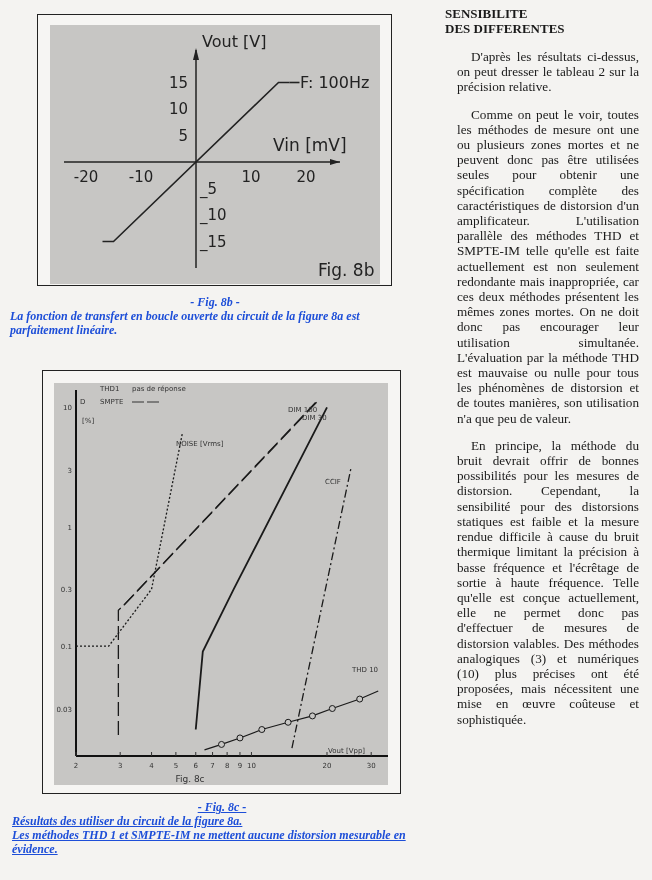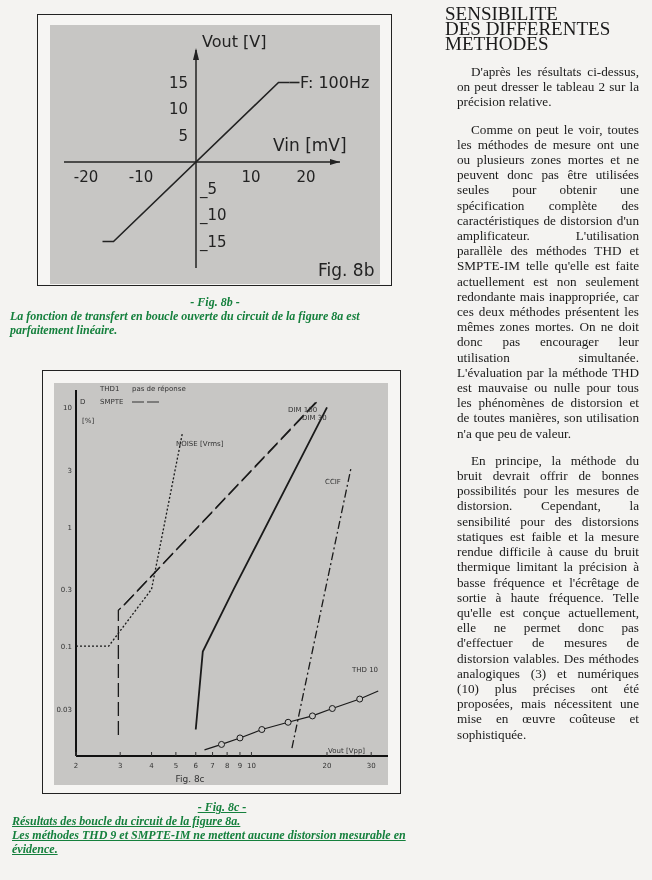--- a/index.html
+++ b/index.html
@@ -1,24 +1,24 @@
 <!DOCTYPE html>
 <html><head>
 <meta charset="utf-8">
 <style>
   html, body { margin:0; padding:0; }
   body { width:652px; height:880px; background:#f4f3f1; position:relative; overflow:hidden;
          font-family:"Liberation Serif", serif; color:#1a1a1a; }
   .fig-box { position:absolute; border:1.5px solid #222; background:#f6f5f3; }
   .fig-gray { position:absolute; background:#c7c6c4; }
   svg { position:absolute; left:0; top:0; overflow:visible; }
-  .caption { position:absolute; font-style:italic; font-weight:bold; font-size:12px; line-height:14px; color:#15803d; }
+  .caption { position:absolute; font-style:italic; font-weight:bold; font-size:12px; line-height:14px; color:#1d4ed8; }
   .caption-title { text-align:center; display:block; }
   .col { position:absolute; left:445px; top:6px; width:206px; font-size:13.2px; line-height:15.2px; text-align:justify; }
-  .col h2 { font-size:19px; line-height:15px; margin:0 0 13px 0; font-weight:normal; text-transform:uppercase; }
+  .col h2 { font-size:13px; line-height:15px; margin:0 0 13px 0; font-weight:bold; text-transform:uppercase; }
   .col p { margin:12px; text-indent:14px; }
   .col b { font-weight:normal; }
   .hand { font-family:"DejaVu Sans", sans-serif; fill:#222; }
   .small { font-family:"DejaVu Sans", sans-serif; fill:#333; }
 </style>
 </head>
 <body>
 
 <div class="fig-box" style="left:37px; top:14px; width:353px; height:270px;">
   <div class="fig-gray" style="left:12px; top:10px; width:330px; height:259px;"></div>
@@ -108,26 +108,25 @@
     <circle cx="288.11787423812854" cy="722.2817586928323" r="3" fill="#c7c6c4" stroke="#1a1a1a" stroke-width="1"></circle>
     <circle cx="312.442088682303" cy="715.9276030091507" r="3" fill="#c7c6c4" stroke="#1a1a1a" stroke-width="1"></circle>
     <circle cx="332.31641899179596" cy="708.5110629025594" r="3" fill="#c7c6c4" stroke="#1a1a1a" stroke-width="1"></circle>
     <circle cx="359.7114568963961" cy="699.061816456089" r="3" fill="#c7c6c4" stroke="#1a1a1a" stroke-width="1"></circle>
     <text x="352" y="672" font-size="7" class="small">THD 10</text>
     <text x="190" y="782" font-size="9" text-anchor="middle" class="small">Fig. 8c</text>
   </svg>
 
 <div class="caption" style="left:12px; top:800px; width:420px;text-decoration:underline;">
   <span class="caption-title">- Fig. 8c -</span>
-  <span style="display:block">Résultats des boucle du circuit de la figure 8a.</span>
-  <span style="display:block">Les méthodes THD 9 et SMPTE-IM ne mettent aucune distorsion mesurable en évidence.</span>
+  <span style="display:block">Résultats des utiliser du circuit de la figure 8a.</span>
+  <span style="display:block">Les méthodes THD 1 et SMPTE-IM ne mettent aucune distorsion mesurable en évidence.</span>
 </div>
 
 <div class="col">
   <h2>
     <span style="display:block">SENSIBILITE</span>
     <span style="display:block">DES DIFFERENTES</span>
-    <span style="display:block">METHODES</span>
   </h2>
   <p>D'après les résultats ci-dessus, on peut dresser le tableau 2 sur la précision relative.</p>
   <p><span>Comme on peut le voir, toutes les méthodes de mesure ont une ou plusieurs zones mortes et ne peuvent donc pas être utilisées seules pour obtenir une spécification complète des caractéristiques de distorsion d'un amplificateur. </span><b>L'utilisation parallèle des méthodes THD et SMPTE-IM telle qu'elle est faite actuellement est non seulement redondante mais inappropriée,</b><span> car ces deux méthodes présentent les mêmes zones mortes. On ne doit donc pas encourager leur utilisation simultanée. L'évaluation par la méthode THD est mauvaise ou nulle pour tous les phénomènes de distorsion et de toutes manières, son utilisation n'a que peu de valeur.</span></p>
   <p>En principe, la méthode du bruit devrait offrir de bonnes possibilités pour les mesures de distorsion. Cependant, la sensibilité pour des distorsions statiques est faible et la mesure rendue difficile à cause du bruit thermique limitant la précision à basse fréquence et l'écrêtage de sortie à haute fréquence. Telle qu'elle est conçue actuellement, elle ne permet donc pas d'effectuer de mesures de distorsion valables. Des méthodes analogiques (3) et numériques (10) plus précises ont été proposées, mais nécessitent une mise en œuvre coûteuse et sophistiquée.</p>
 </div>
 
 </body></html>

